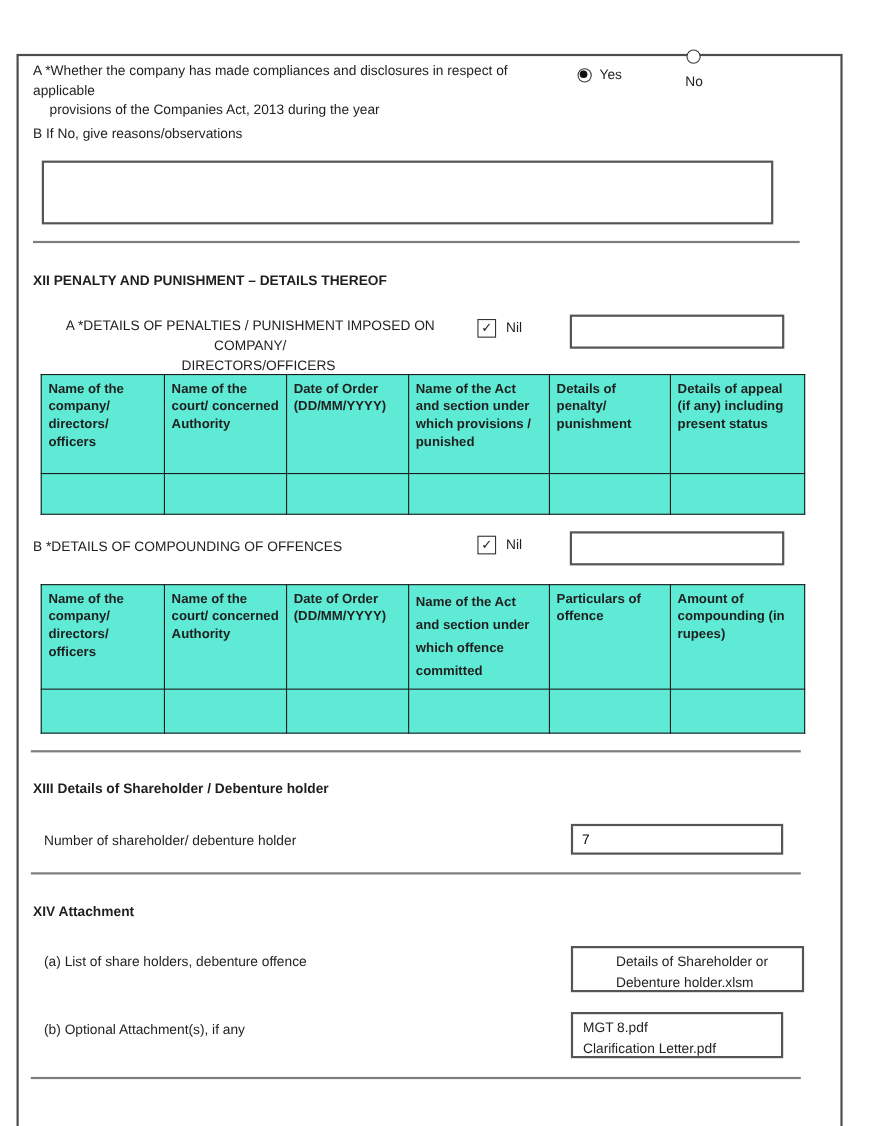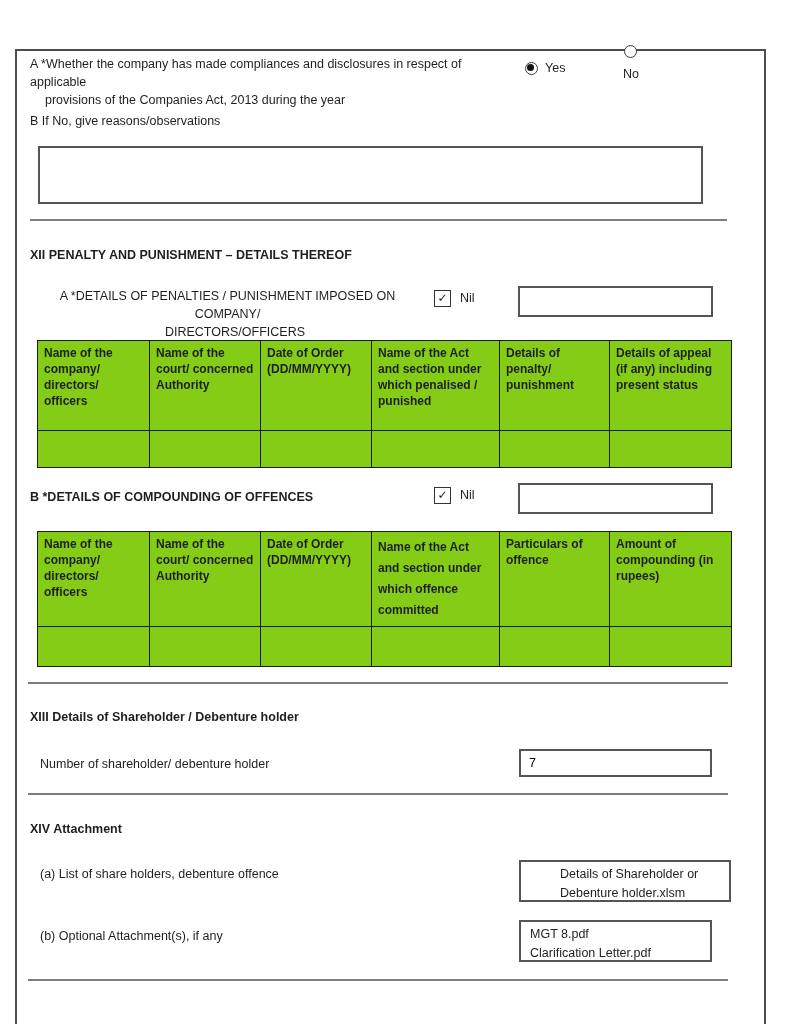--- a/index.html
+++ b/index.html
@@ -37,21 +37,21 @@
   .radio.checked::after{
     content:"";position:absolute;left:1.3px;top:1.3px;width:7px;height:7px;
     border-radius:50%;background:#111;
   }
   .checkbox{
     width:17px;height:17px;border:1.8px solid #333;box-sizing:border-box;
     display:flex;align-items:center;justify-content:center;
     font-size:12px;font-weight:bold;color:#222;background:#fff;flex:0 0 auto;
   }
   .nil-row{display:flex;align-items:center;gap:9px;}
-  table.grid{border-collapse:collapse;table-layout:fixed;background:#84cc16;}
+  table.grid{border-collapse:collapse;table-layout:fixed;background:#5eead4;}
   table.grid th,table.grid td{
     border:1.7px solid #1c1c1c;text-align:left;vertical-align:top;
     padding:5px 6px;font-size:12px;line-height:1.33;box-sizing:border-box;
     overflow:hidden;
   }
   table.grid th{font-weight:bold;}
   .page-num{font-size:13px;color:#404040;}
 </style>
 </head>
 <body>
@@ -100,36 +100,36 @@
         <col style="width:111px">
       <col style="width:128px">
         <col style="width:110px">
         <col style="width:122px">
     </colgroup>
     <tbody>
         <tr style="height:90px;">
       <th>Name of the company/ directors/ officers</th>
       <th>Name of the court/ concerned Authority</th>
       <th>Date of Order (DD/MM/YYYY)</th>
-      <th>Name of the Act and section under which penalised / punished</th>
+      <th>Name of the Act and section under which provisions / punished</th>
       <th>Details of penalty/ punishment</th>
       <th>Details of appeal (if any) including present status</th>
     </tr>
     <tr style="height:37px;">
       <td></td>
       <td></td>
       <td></td>
       <td></td>
       <td></td>
       <td></td>
     </tr>
   </tbody>
     </table>
 
-  <div class="abs lbl" style="left:30px;top:460px;font-weight:bold;">B *DETAILS OF COMPOUNDING OF OFFENCES</div>
+  <div class="abs lbl" style="left:30px;top:460px;">B *DETAILS OF COMPOUNDING OF OFFENCES</div>
   <div class="abs nil-row" style="left:434px;top:458px;">
     <span class="checkbox">
         <span>✓</span>
       </span>
     <span class="lbl">Nil</span>
   </div>
   <input class="abs field-box" style="left: 518px; top: 455px; width: 195px; height: 31px;" value="">
 
   <table class="abs grid" style="left:37px;top:503px;">
     <colgroup>

